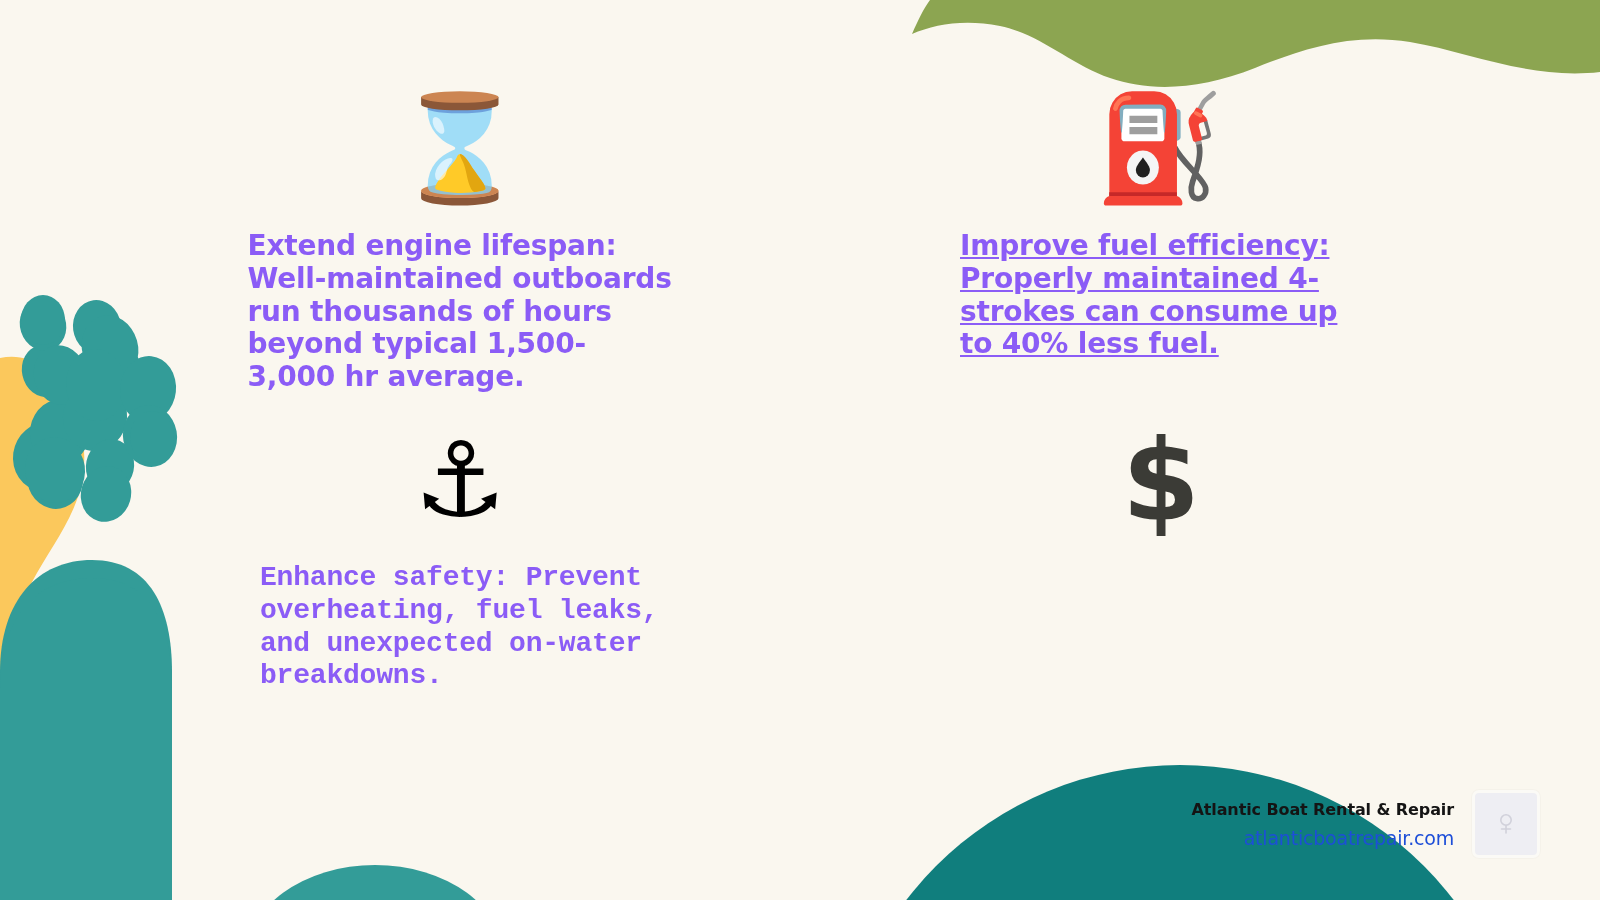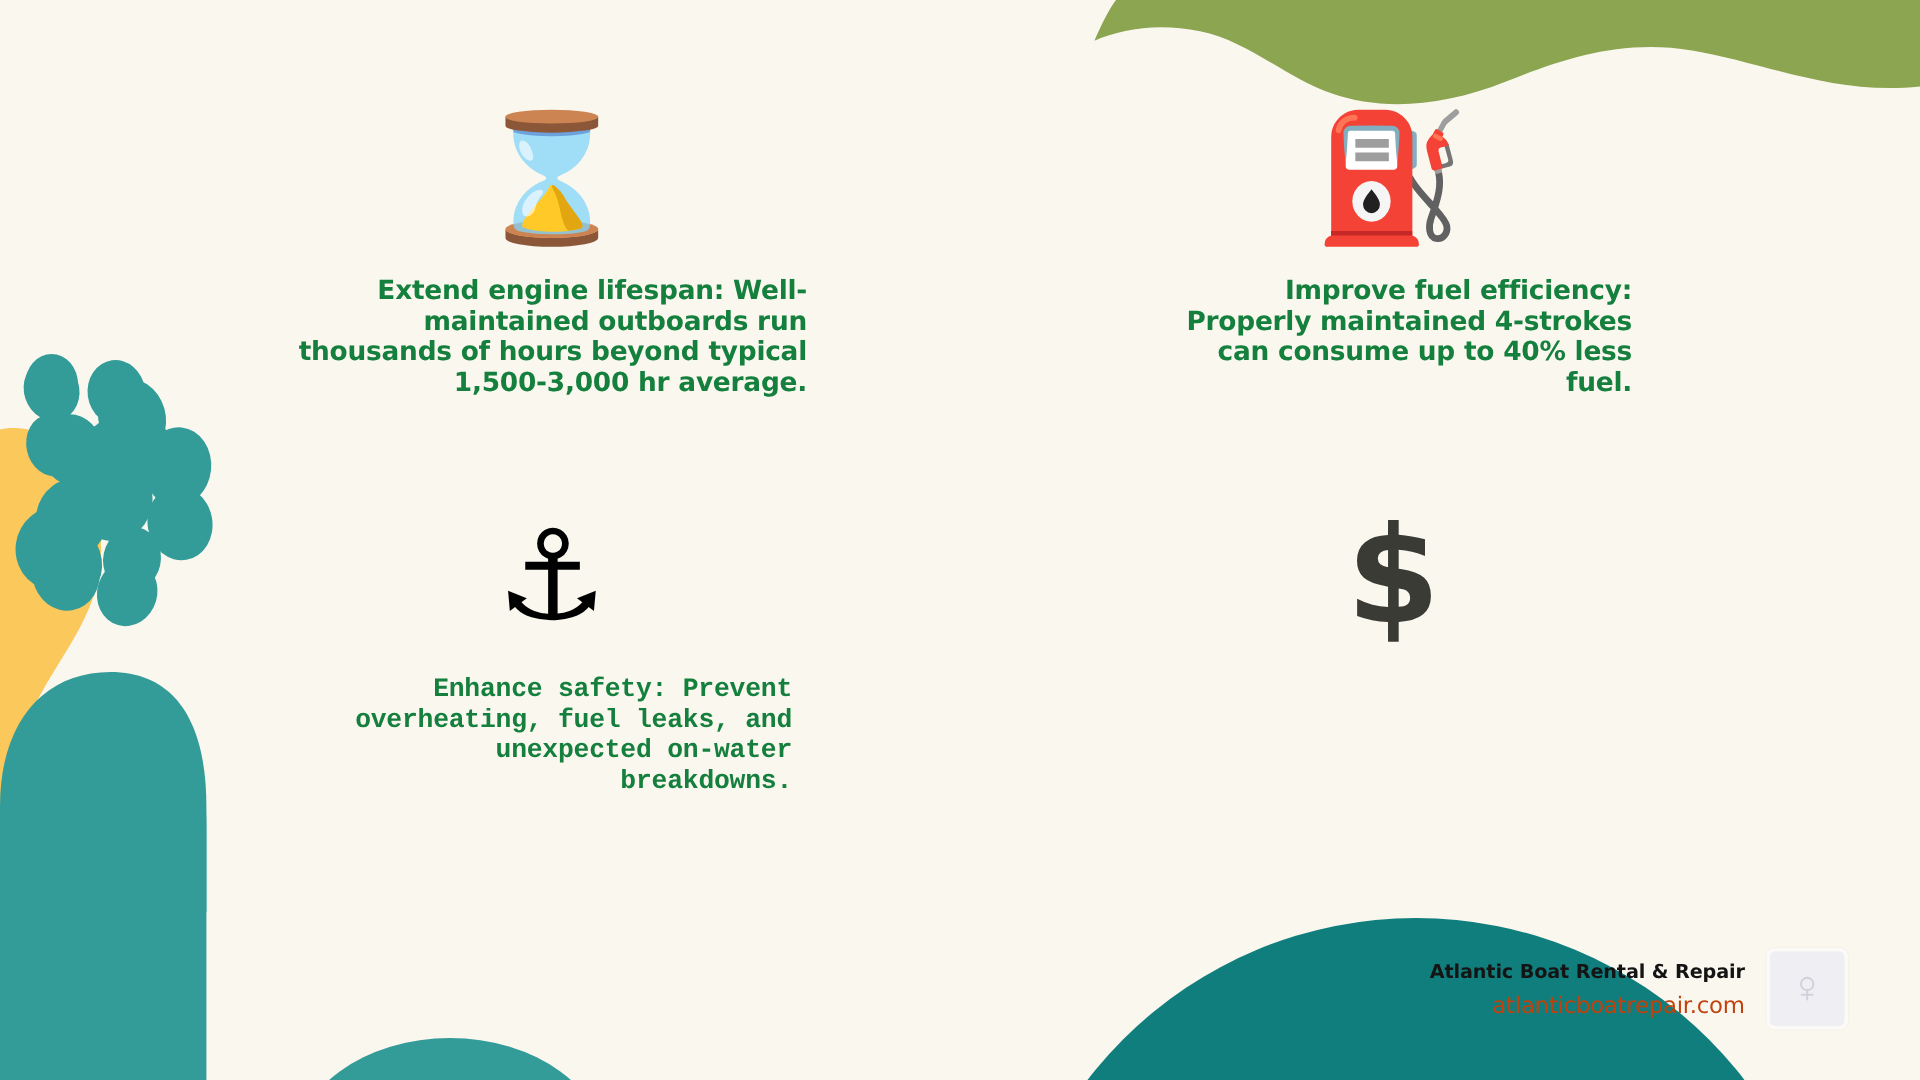--- a/index.html
+++ b/index.html
@@ -56,31 +56,31 @@
     user-select:none;
   }
   .card-icon.glyph{
     font-size:112px;
     font-weight:700;
     color:#3b3b36;
     font-family:"DejaVu Sans", sans-serif;
     letter-spacing:-2px;
   }
   .card-text{
-    color:#15803d;
-    font-size:22px;
+    color:#8b5cf6;
+    font-size:28px;
     font-weight:700;
     line-height:1.17;
-    text-align:right;
+    text-align:left;
     letter-spacing:-0.2px;
     max-width:430px;
     font-family:"DejaVu Sans", sans-serif;
   }
   .card-1 .card-text{max-width:425px;}
-  .card-2 .card-text{max-width:400px;}
+  .card-2 .card-text{max-width:400px;text-decoration:underline;}
   .card-3 .card-text{max-width:400px;font-family:Liberation Mono, monospace;}
   .card-4 .card-text{max-width:430px;}
 
   
   .branding{
     position:absolute;
     right:60px;
     bottom:42px;
     display:flex;
     align-items:center;
@@ -97,21 +97,21 @@
     font-size:16px;
     font-weight:700;
     color:#141414;
     letter-spacing:-0.1px;
     white-space:nowrap;
     font-family:"DejaVu Sans", sans-serif;
   }
   .brand-url{
     font-size:19px;
     font-weight:400;
-    color:#c2410c;
+    color:#1d4ed8;
     letter-spacing:-0.2px;
     white-space:nowrap;
     font-family:"DejaVu Sans", sans-serif;
   }
   .brand-logo{
     width:62px;height:62px;
     background:#eeeef3;
     border-radius:7px;
     border:3px solid #fbfaf6;
     display:flex;

